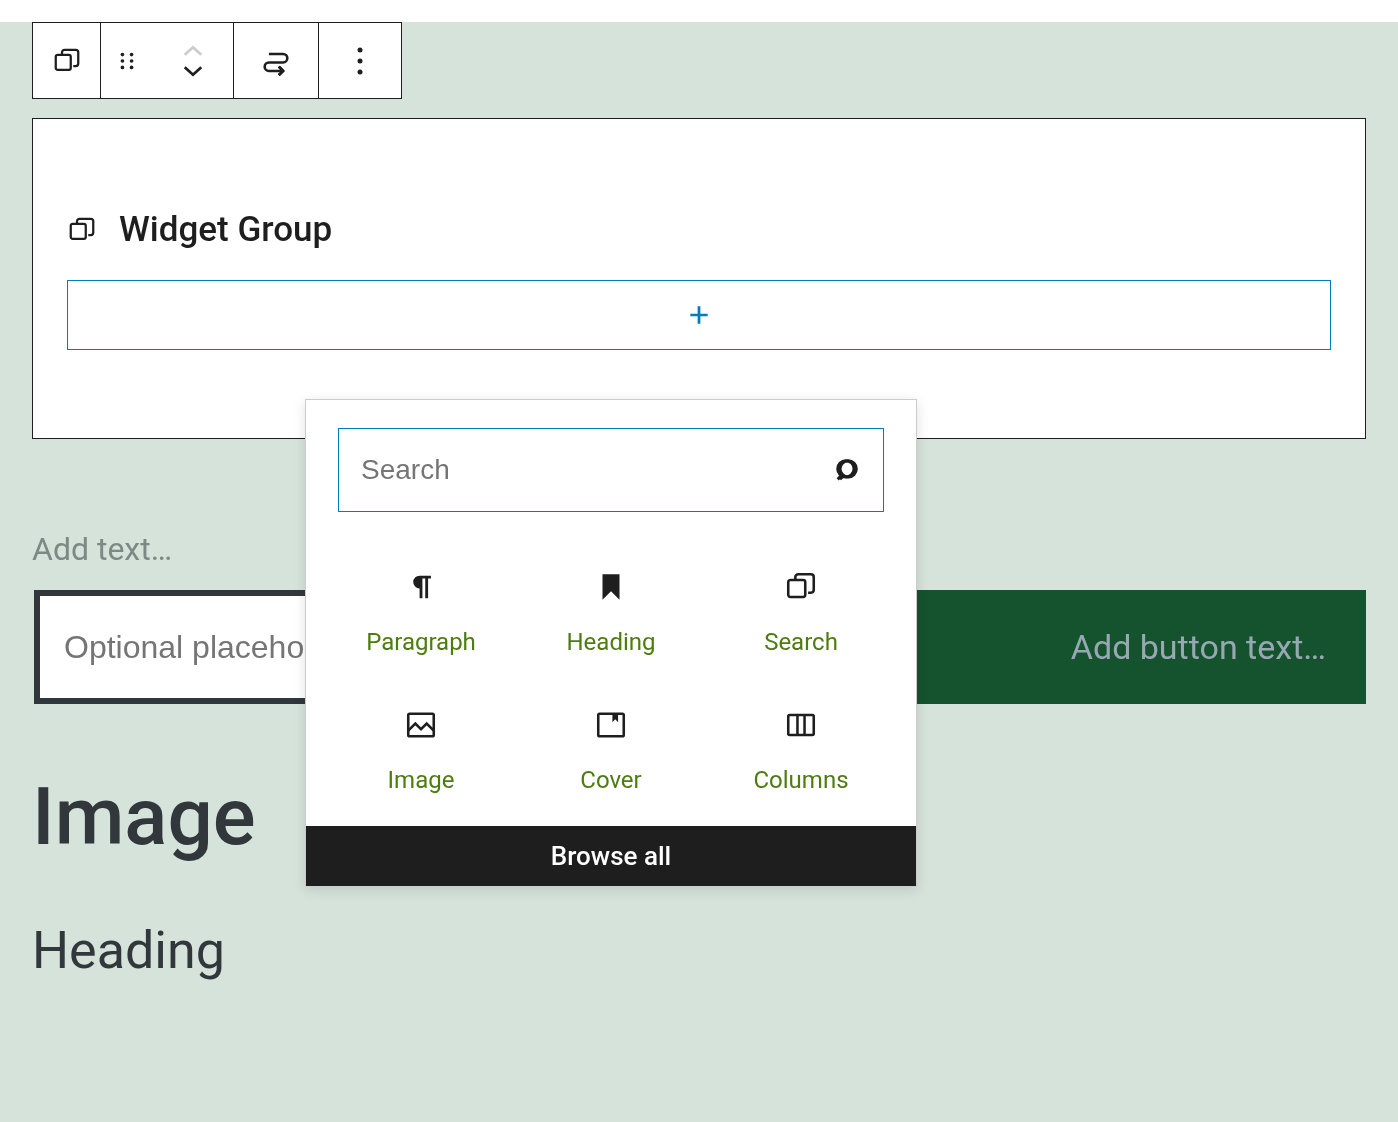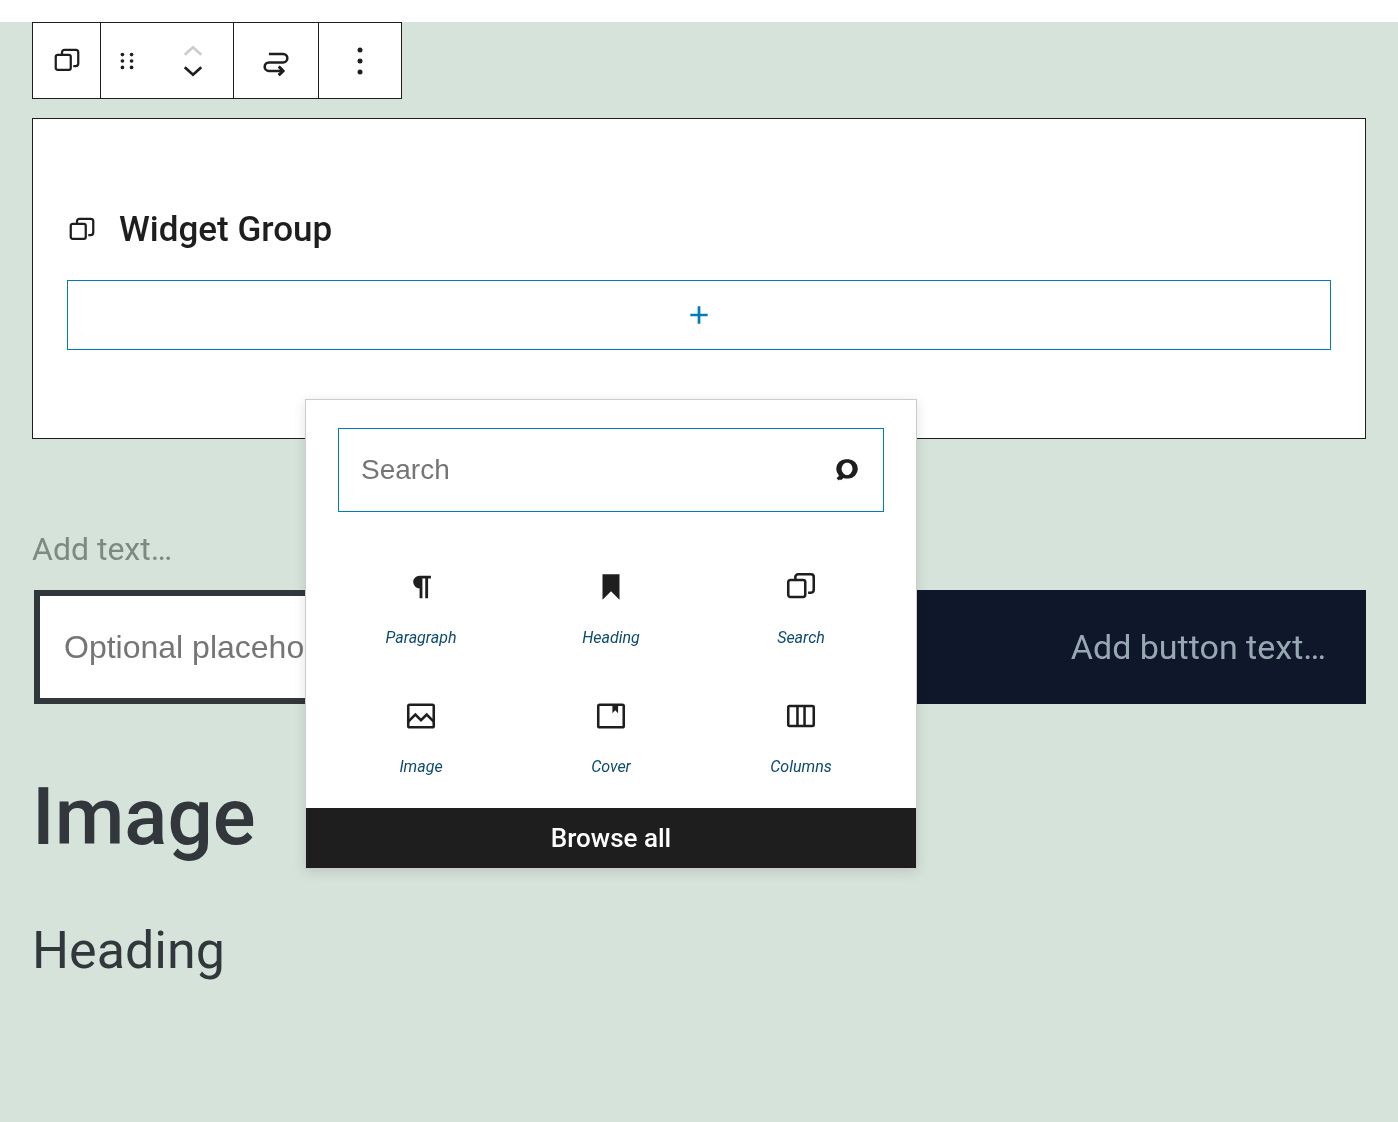--- a/index.html
+++ b/index.html
@@ -105,21 +105,21 @@
       border: none;
       outline: none;
       font-size: 32px;
       color: #757575;
       width: 100%;
       background: transparent;
     }
     .search-input::placeholder { color: #757575; }
     .search-button-bg {
       width: 510px;
-      background: #0f172a;
+      background: #14532d;
       display: flex;
       align-items: center;
       justify-content: flex-end;
       padding-right: 40px;
     }
     .search-button-text {
       font-size: 34px;
       color: #98a8b3;
     }
 
@@ -182,23 +182,22 @@
       align-items: center;
       gap: 24px;
       cursor: pointer;
     }
     .block-icon {
       width: 34px;
       height: 34px;
       color: #1e1e1e;
     }
     .block-label {
-      font-size: 16px;
-      color: #0c4a6e;
-      font-style: italic;
+      font-size: 24px;
+      color: #4d7c0f;
     }
 
     .browse-all {
       background: #1e1e1e;
       color: #fff;
       height: 60px;
       display: flex;
       align-items: center;
       justify-content: center;
       font-size: 26px;

